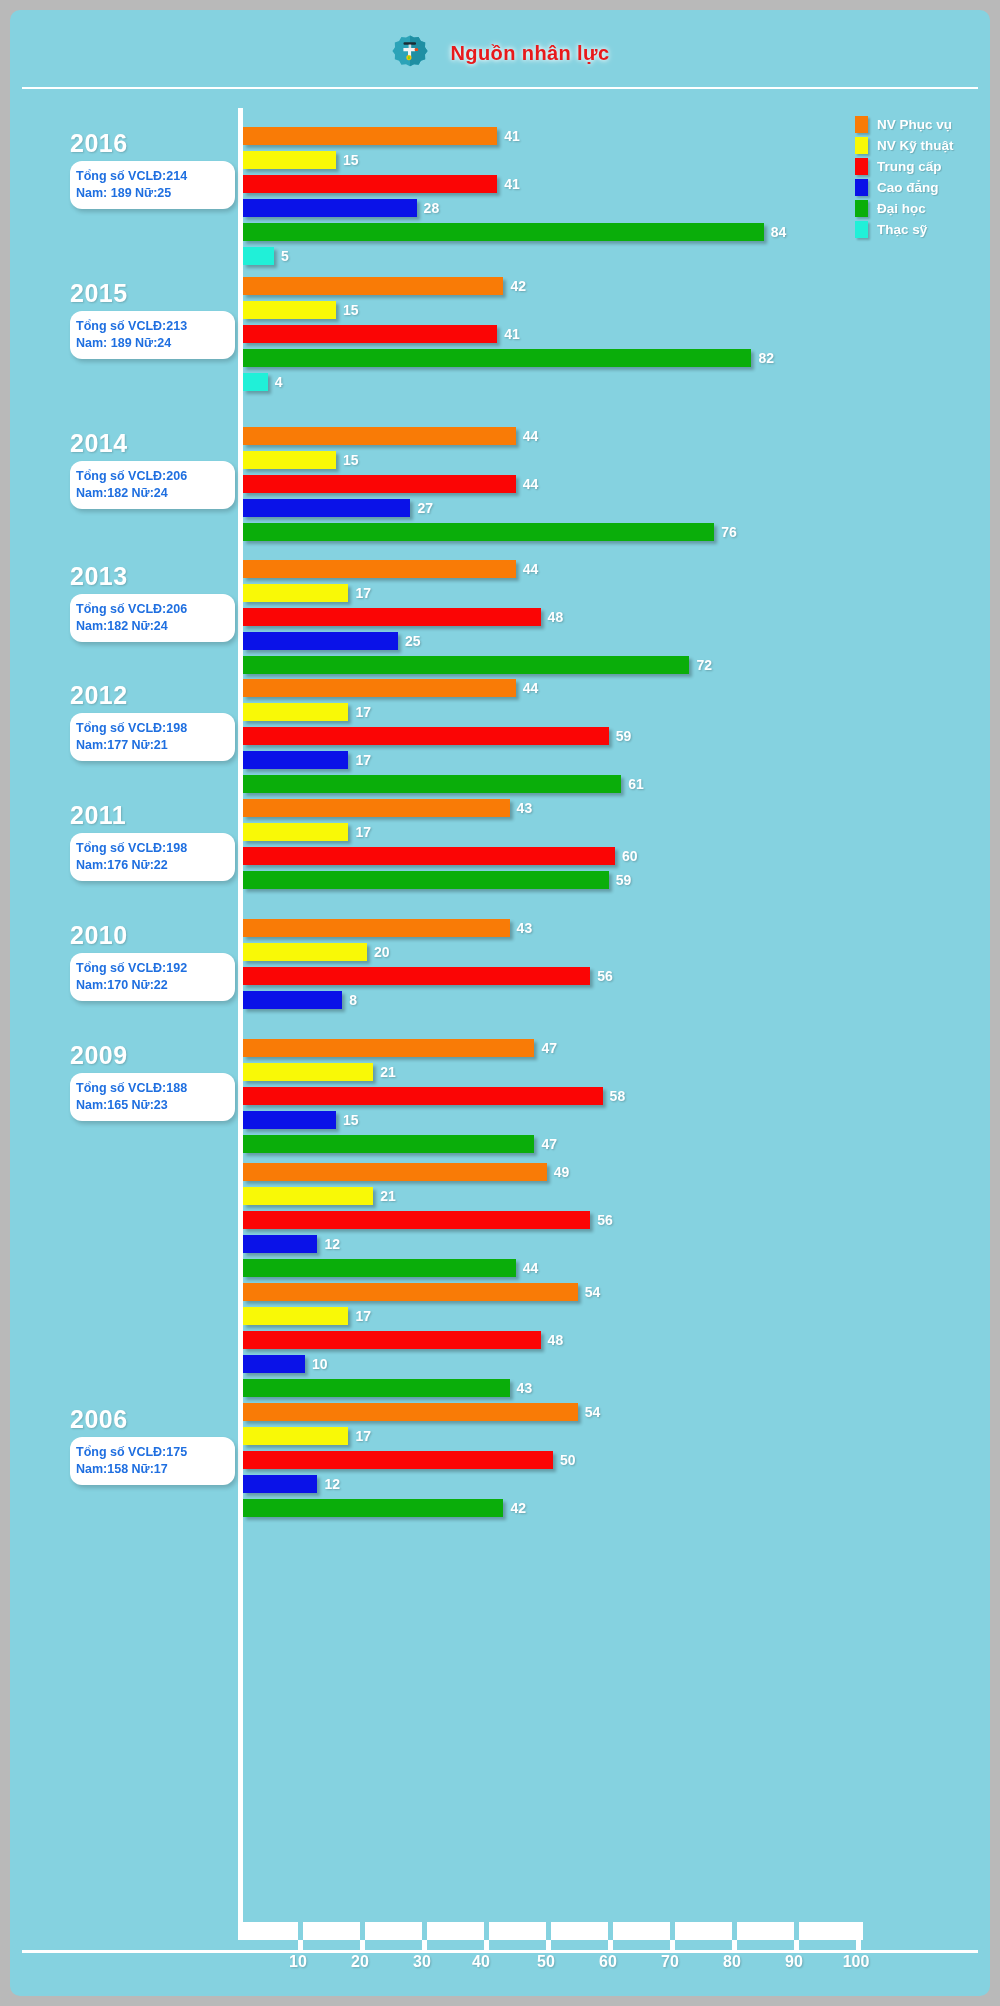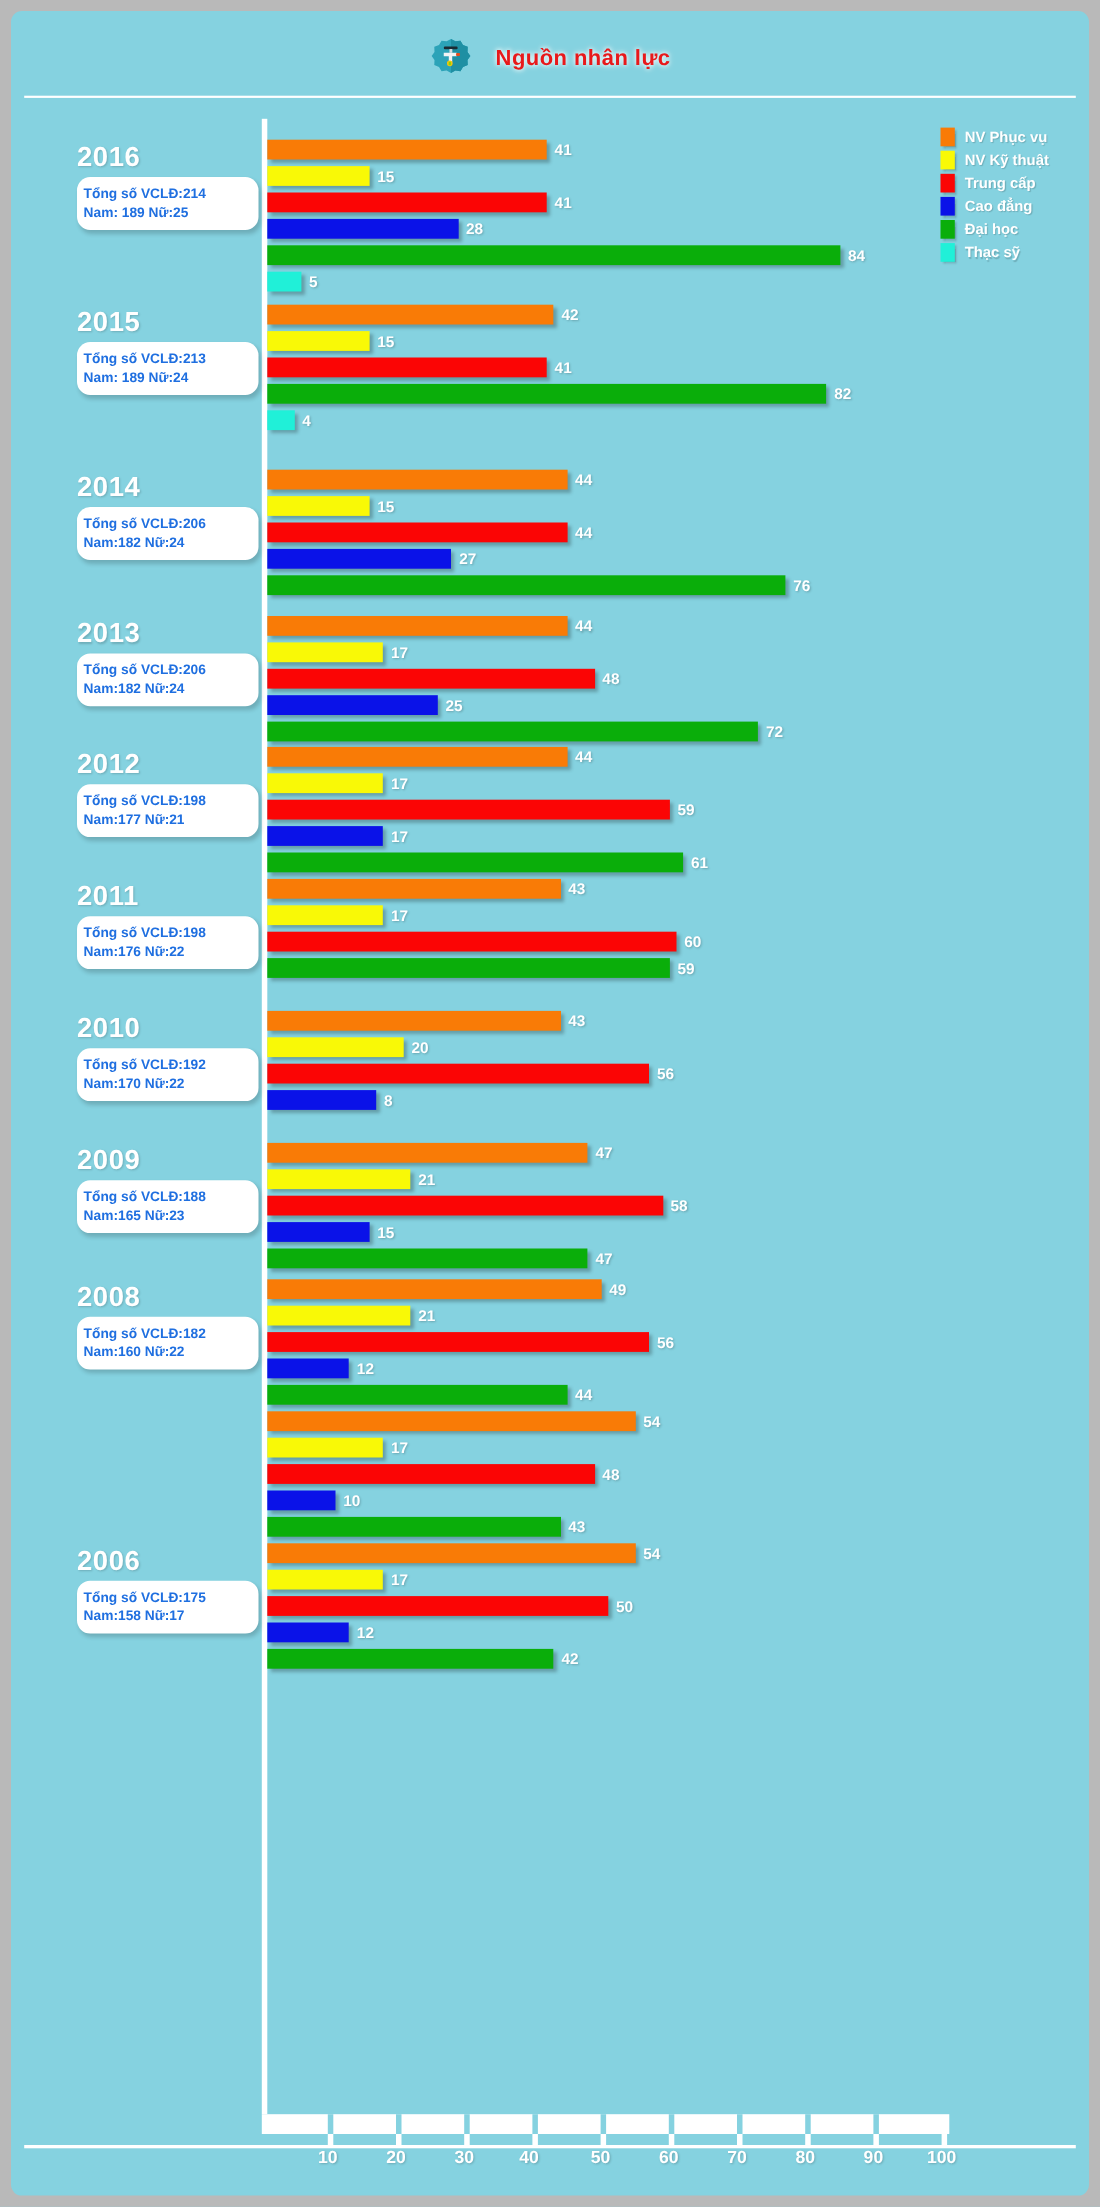--- a/index.html
+++ b/index.html
@@ -487,27 +487,20 @@
               <div class="barval">15</div>
             </div>
             <div class="barrow">
               <div class="bar" style="background: rgb(10, 174, 10); width: 291.4px;"></div>
               <div class="barval">47</div>
             </div>
             <div class="barrow"></div>
           </div>
         </div>
         <div class="group" style="top: 1058px; height: 150px;">
-          <div class="yearblock" style="top: 8px;">
-            <div class="year-label">2008</div>
-            <div class="year-card">
-              <div>Tổng số VCLĐ:182</div>
-              <div>Nam:160    Nữ:22</div>
-            </div>
-          </div>
           <div class="bars" style="top: 4px;">
             <div class="barrow">
               <div class="bar" style="background: rgb(249, 123, 6); width: 303.8px;"></div>
               <div class="barval">49</div>
             </div>
             <div class="barrow">
               <div class="bar" style="background: rgb(249, 249, 6); width: 130.2px;"></div>
               <div class="barval">21</div>
             </div>
             <div class="barrow">

